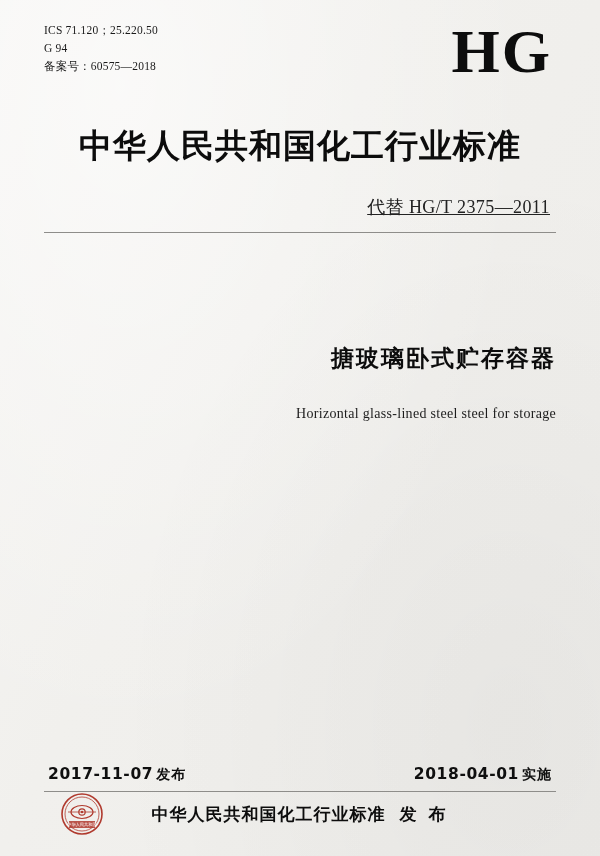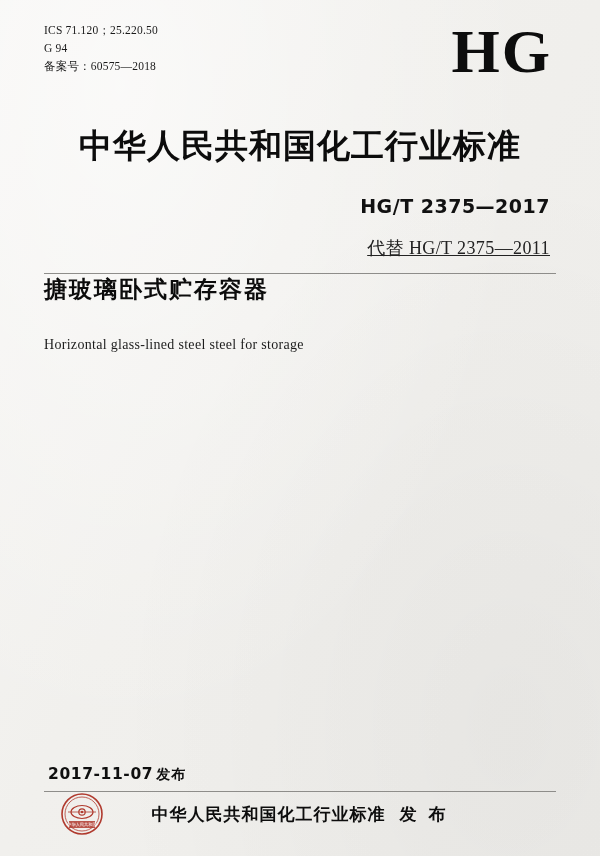--- a/index.html
+++ b/index.html
@@ -103,21 +103,22 @@
   }
 
   .rule {
     margin-top: 13px;
     height: 1px;
     background: #8e8d8a;
   }
 
   
   .subject {
-    text-align: left;
+    margin-top: 110px;
+    text-align: right;
   }
   .subject-cn {
     font-family: "DejaVu Sans", sans-serif;
     font-weight: bold;
     font-size: 23px;
     letter-spacing: 2px;
     color: #0c0c0c;
   }
   .subject-en {
     margin-top: 32px;
@@ -204,34 +205,36 @@
         <div>ICS 71.120；25.220.50</div>
         <div>G 94</div>
         <div>备案号：60575—2018</div>
       </div>
       <div class="hg-logo">HG</div>
     </div>
 
     <div class="std-title">中华人民共和国化工行业标准</div>
 
     <div class="code-block">
-      <div class="code-main">HG/T 2375—2017</div>
       <div class="code-sub">代替 HG/T 2375—2011</div>
     </div>
 
     <div class="rule"></div>
 
     <div class="subject">
       <div class="subject-cn">搪玻璃卧式贮存容器</div>
       <div class="subject-en">Horizontal glass-lined steel steel for storage</div>
     </div>
 
     <div class="dates">
       <div class="date-item">
         <span>2017-11-07</span><span class="cn">发布</span>
+      </div>
+      <div class="date-item">
+        <span>2018-04-01</span><span class="cn">实施</span>
       </div>
     </div>
 
     <div class="issuer-rule"></div>
 
     <div class="issuer-row">
       <span class="emblem">
         <svg viewBox="0 0 44 44" width="44" height="44" aria-hidden="true">
           <circle cx="22" cy="22" r="20" fill="none" stroke="#b03a2e" stroke-width="1.6"></circle>
           <circle cx="22" cy="22" r="17" fill="none" stroke="#b03a2e" stroke-width="0.8"></circle>

